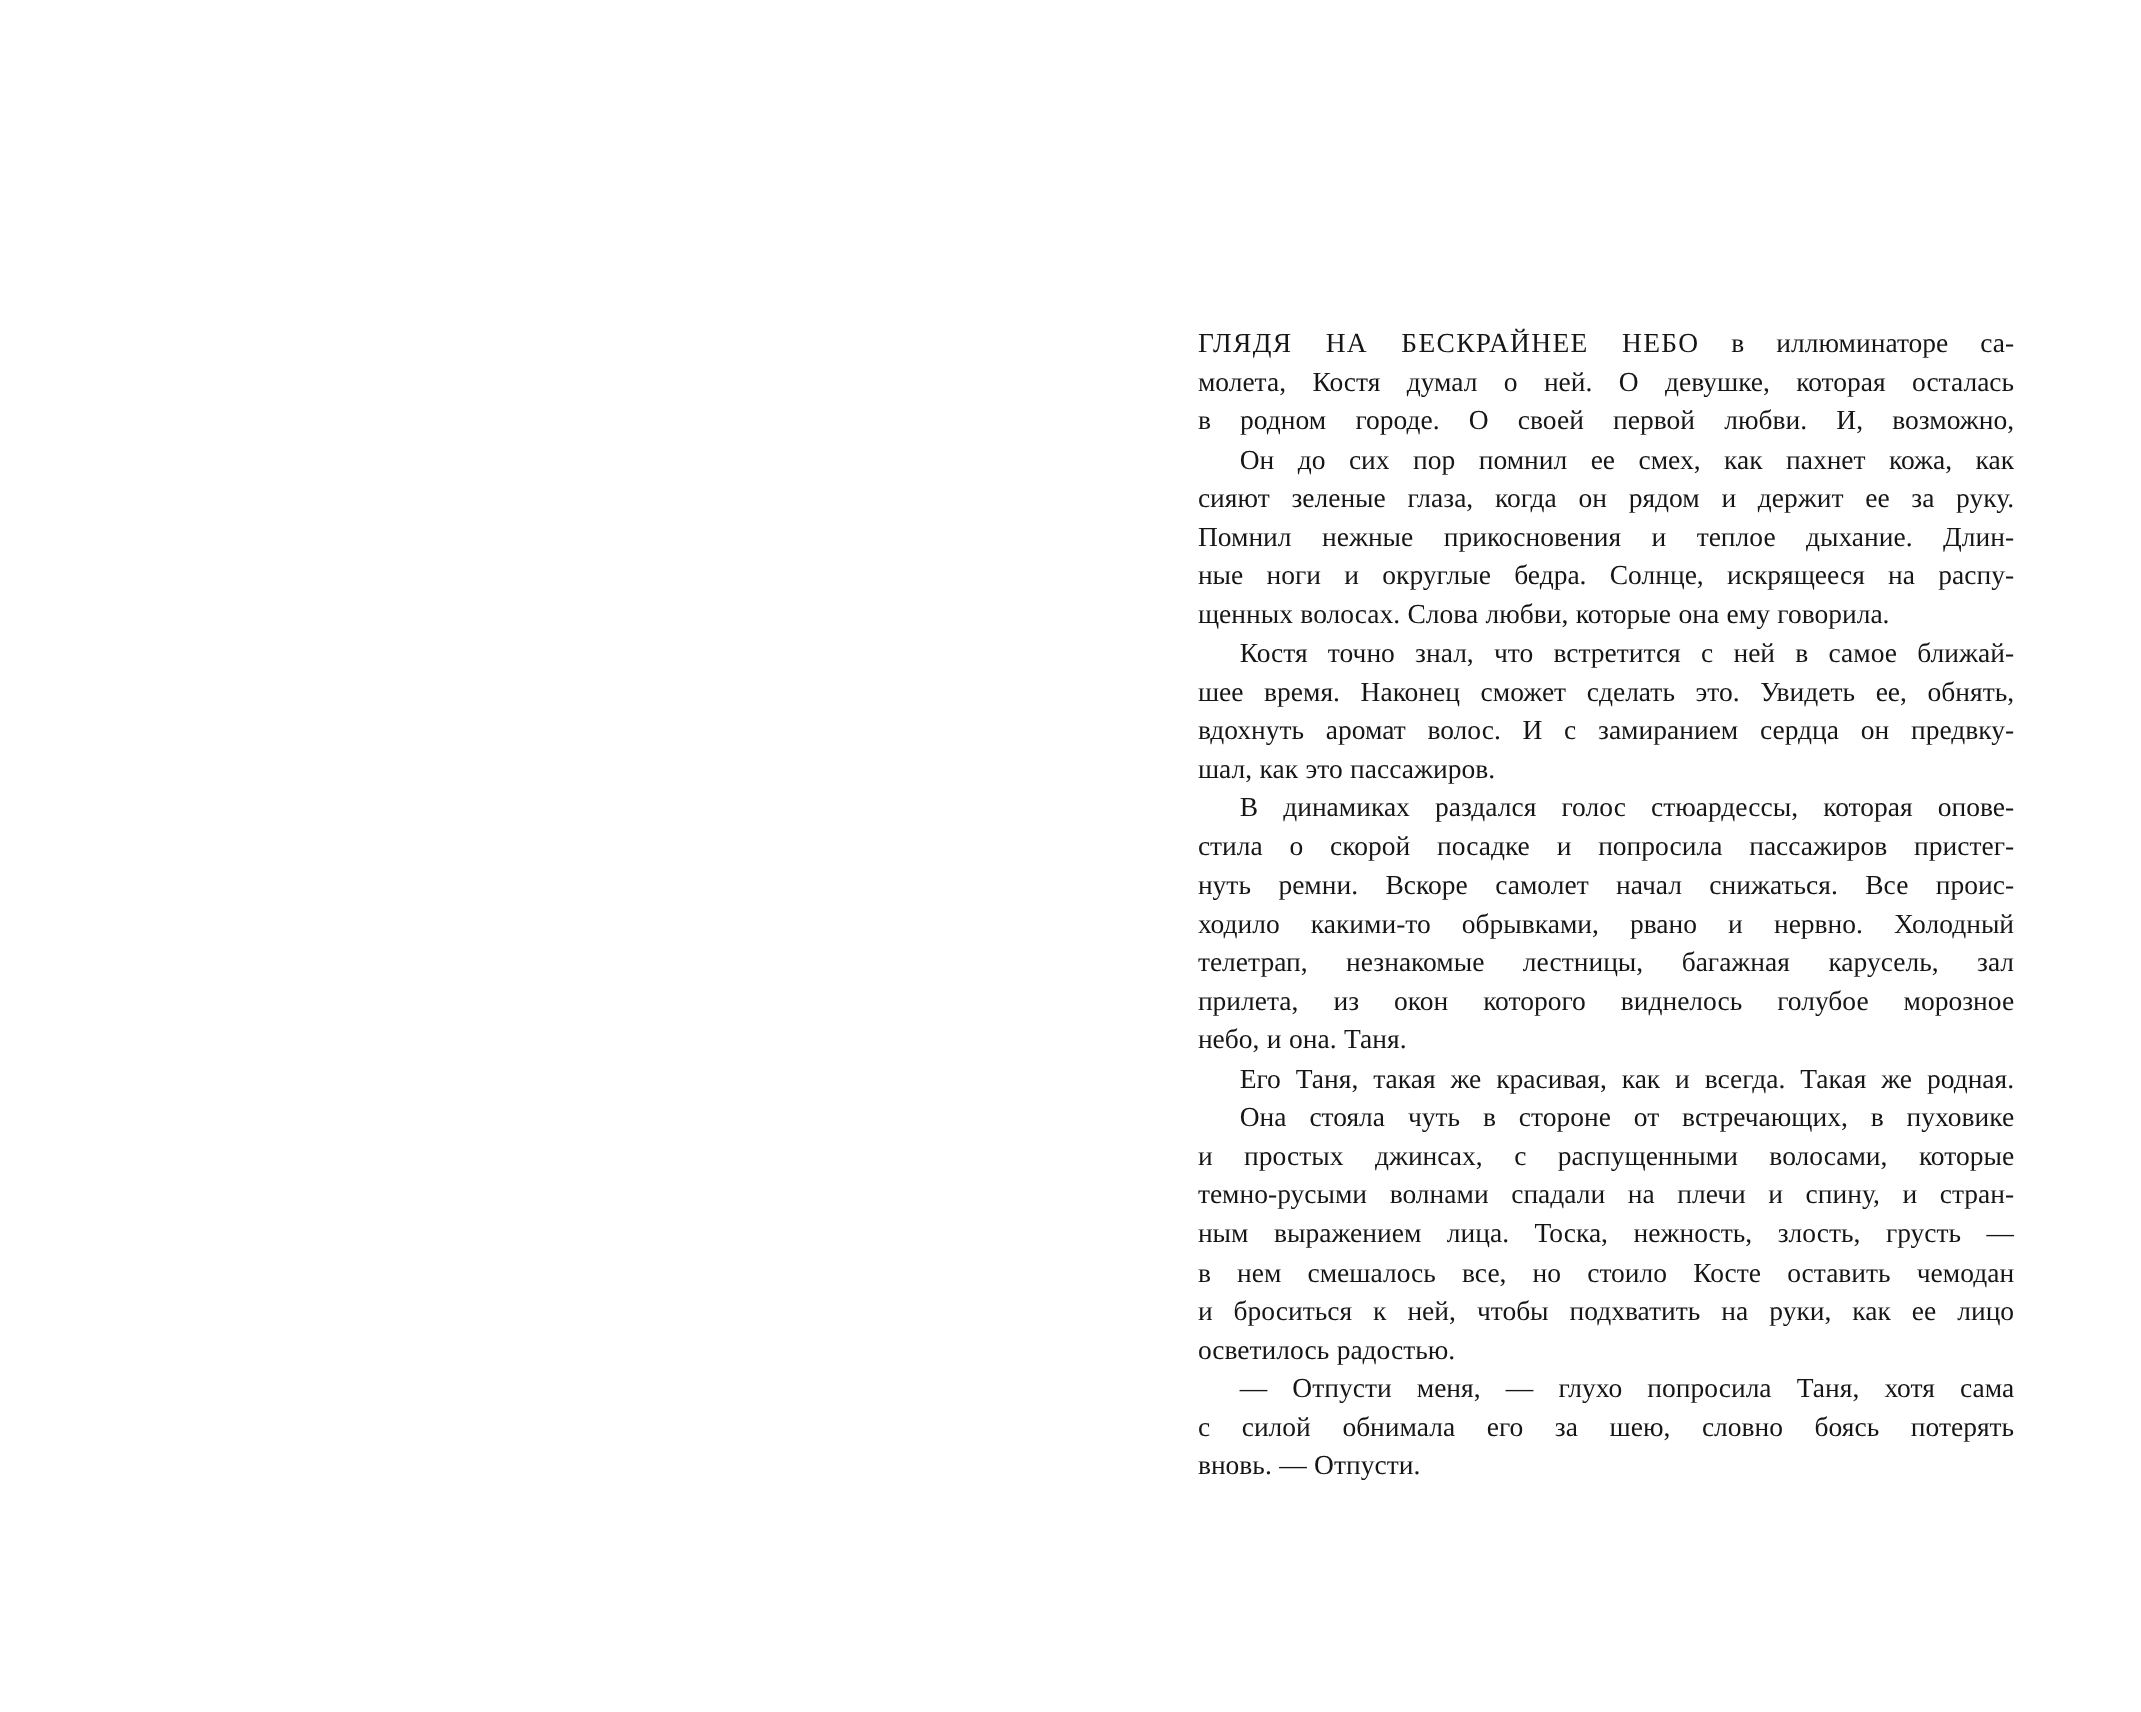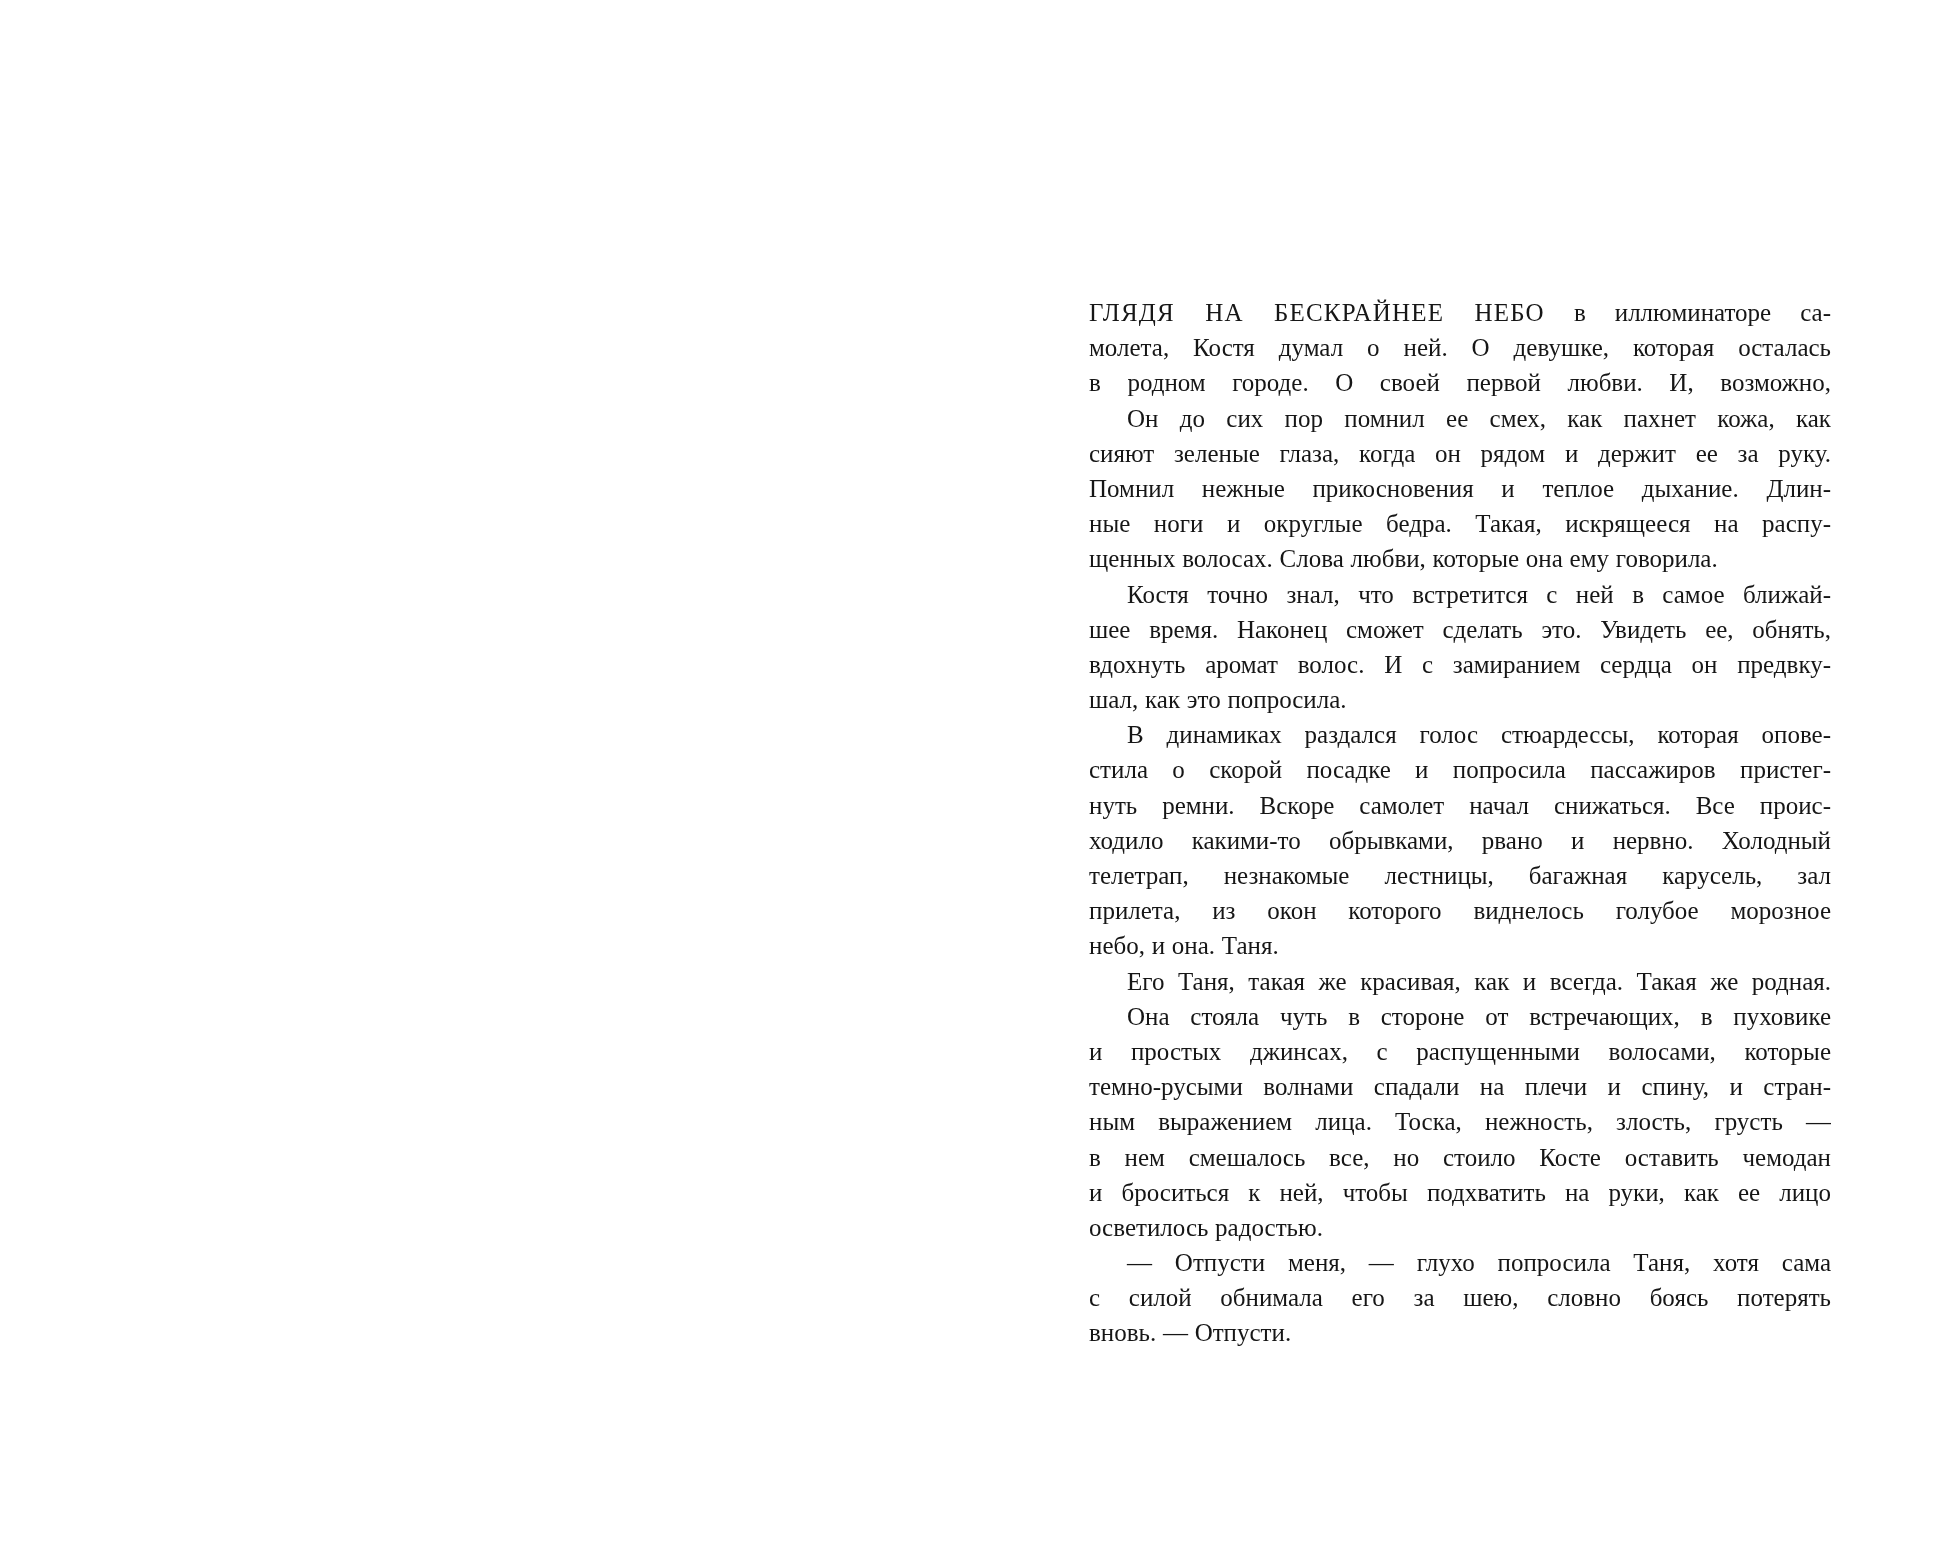--- a/index.html
+++ b/index.html
@@ -62,28 +62,28 @@
   <div class="text-column" id="text-column">
       <div class="para">
         <div class="line just"><span class="caps">ГЛЯДЯ НА БЕСКРАЙНЕЕ НЕБО</span> в иллюминаторе са-</div>
         <div class="line just">молета, Костя думал о ней. О девушке, которая осталась</div>
         <div class="line just">в родном городе. О своей первой любви. И, возможно,</div>
       </div>
       <div class="para">
         <div class="line just indent">Он до сих пор помнил ее смех, как пахнет кожа, как</div>
         <div class="line just">сияют зеленые глаза, когда он рядом и держит ее за руку.</div>
         <div class="line just">Помнил нежные прикосновения и теплое дыхание. Длин-</div>
-        <div class="line just">ные ноги и округлые бедра. Такая, искрящееся на распу-</div>
+        <div class="line just">ные ноги и округлые бедра. Солнце, искрящееся на распу-</div>
         <div class="line">щенных волосах. Слова любви, которые она ему говорила.</div>
       </div>
       <div class="para">
         <div class="line just indent">Костя точно знал, что встретится с ней в самое ближай-</div>
         <div class="line just">шее время. Наконец сможет сделать это. Увидеть ее, обнять,</div>
         <div class="line just">вдохнуть аромат волос. И с замиранием сердца он предвку-</div>
-        <div class="line">шал, как это попросила.</div>
+        <div class="line">шал, как это пассажиров.</div>
       </div>
       <div class="para">
         <div class="line just indent">В динамиках раздался голос стюардессы, которая опове-</div>
         <div class="line just">стила о скорой посадке и попросила пассажиров пристег-</div>
         <div class="line just">нуть ремни. Вскоре самолет начал снижаться. Все проис-</div>
         <div class="line just">ходило какими-то обрывками, рвано и нервно. Холодный</div>
         <div class="line just">телетрап, незнакомые лестницы, багажная карусель, зал</div>
         <div class="line just">прилета, из окон которого виднелось голубое морозное</div>
         <div class="line">небо, и она. Таня.</div>
       </div>

